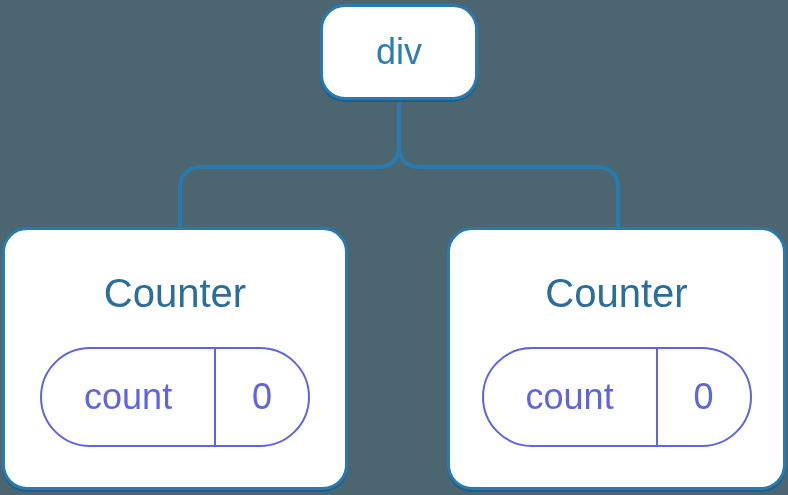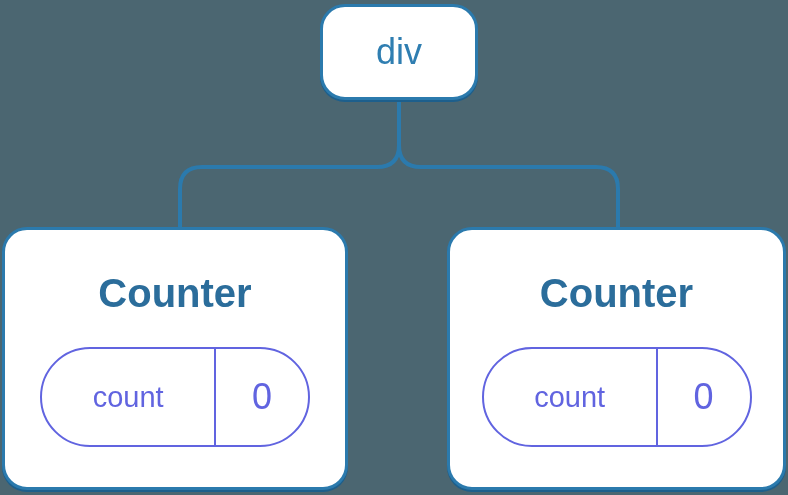--- a/index.html
+++ b/index.html
@@ -52,38 +52,38 @@
     top:227px;height:263px;
     flex-direction:column;
     justify-content:flex-start;
     padding-top:41px;
   }
   .node-component.left{left:2px;width:346px;}
   .node-component.right{left:447px;width:339px;}
   .component-title{
     color:var(--component-title);
     font-size:40px;
-    font-weight:700;
+    font-weight:400;
     line-height:44px;
     margin-bottom:32px;
   }
   .state-pill{
     width:270px;height:100px;
     border:2px solid var(--state-accent);
     border-radius:50px;
     display:flex;
     align-items:stretch;
     overflow:hidden;
     background:var(--node-background);
   }
   .state-key{
     flex:0 0 65.5%;
     display:flex;align-items:center;justify-content:center;
     color:var(--state-accent);
-    font-size:29px;
+    font-size:36px;
     border-right:2px solid var(--state-accent);
   }
   .state-value{
     flex:1 1 auto;
     display:flex;align-items:center;justify-content:center;
     color:var(--state-accent);
     font-size:36px;
   }
 </style>
 </head>

